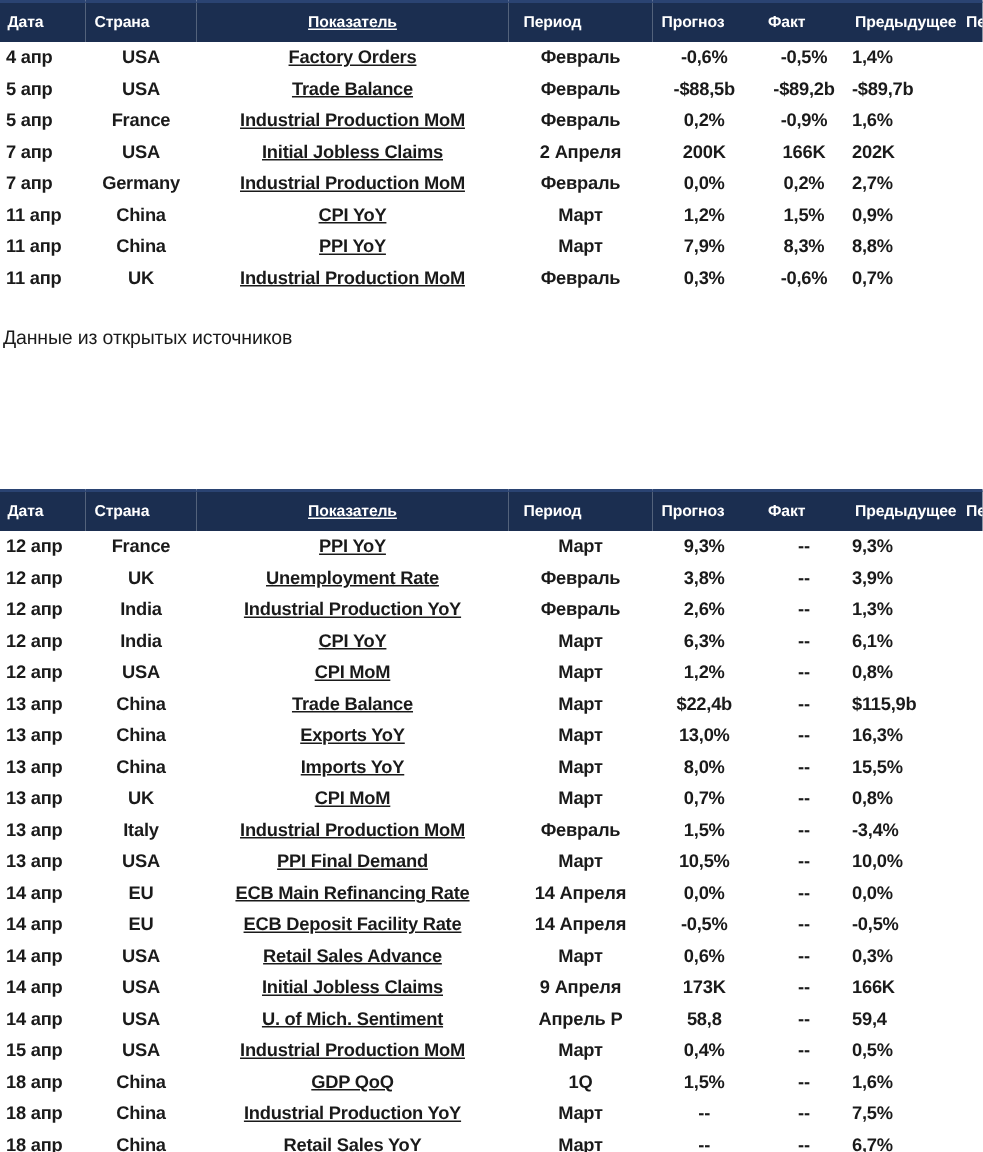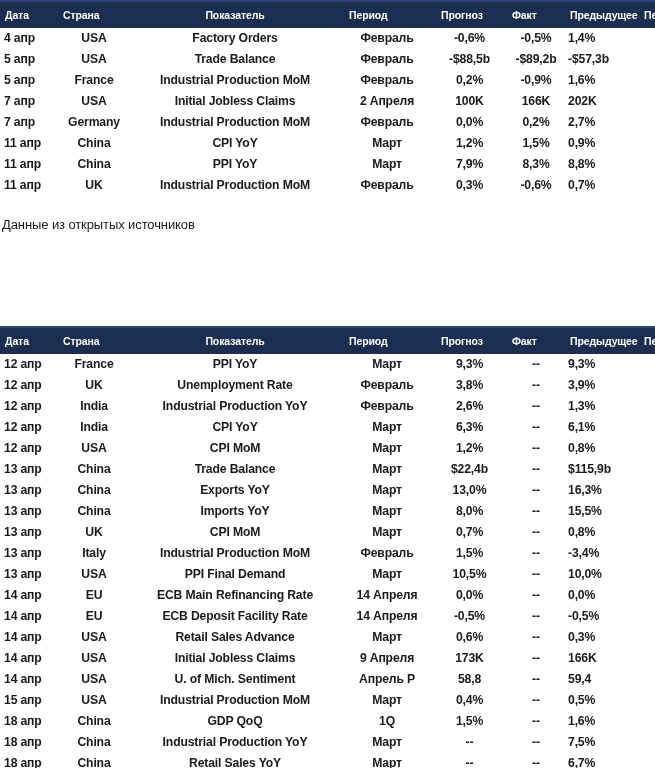--- a/index.html
+++ b/index.html
@@ -54,21 +54,21 @@
     vertical-align: middle;
     white-space: nowrap;
     color: #1a1a1a;
     background: #ffffff;
     letter-spacing: -0.15px;
   }
 
   
   .c-date    { width: 52px;  text-align: left;   padding-left: 4px !important; }
   .c-country { width: 68px;  text-align: center; }
-  .c-ind     { width: 208px; text-align: center; }
+  .c-ind     { width: 208px; text-align: center; text-decoration: underline; }
   .c-period  { width: 86px;  text-align: center; }
   .c-fcst    { width: 63px;  text-align: center; }
   .c-fact    { width: 56px;  text-align: center; margin-top: 12px; }
   .c-prev    { width: 72px;  text-align: left; }
   .c-rev     { width: 74px;  text-align: center; }
 
   
   th.c-date    { text-align: left;  padding-left: 5px !important; }
   th.c-country { text-align: left;  padding-left: 6px !important; }
   th.c-ind     { text-align: center; }
@@ -123,39 +123,39 @@
           <td class="c-prev">1,4%</td>
           <td class="c-rev">1,5%</td>
         </tr>
         <tr>
           <td class="c-date">5 апр</td>
           <td class="c-country">USA</td>
           <td class="c-ind">Trade Balance</td>
           <td class="c-period">Февраль</td>
           <td class="c-fcst">-$88,5b</td>
           <td class="c-fact v-neg">-$89,2b</td>
-          <td class="c-prev">-$57,3b</td>
+          <td class="c-prev">-$89,7b</td>
           <td class="c-rev">-$89,2b</td>
         </tr>
         <tr>
           <td class="c-date">5 апр</td>
           <td class="c-country">France</td>
           <td class="c-ind">Industrial Production MoM</td>
           <td class="c-period">Февраль</td>
           <td class="c-fcst">0,2%</td>
           <td class="c-fact v-neg">-0,9%</td>
           <td class="c-prev">1,6%</td>
           <td class="c-rev">1,8%</td>
         </tr>
         <tr>
           <td class="c-date">7 апр</td>
           <td class="c-country">USA</td>
           <td class="c-ind">Initial Jobless Claims</td>
           <td class="c-period">2 Апреля</td>
-          <td class="c-fcst">100K</td>
+          <td class="c-fcst">200K</td>
           <td class="c-fact v-pos">166K</td>
           <td class="c-prev">202K</td>
           <td class="c-rev">171K</td>
         </tr>
         <tr>
           <td class="c-date">7 апр</td>
           <td class="c-country">Germany</td>
           <td class="c-ind">Industrial Production MoM</td>
           <td class="c-period">Февраль</td>
           <td class="c-fcst">0,0%</td>

